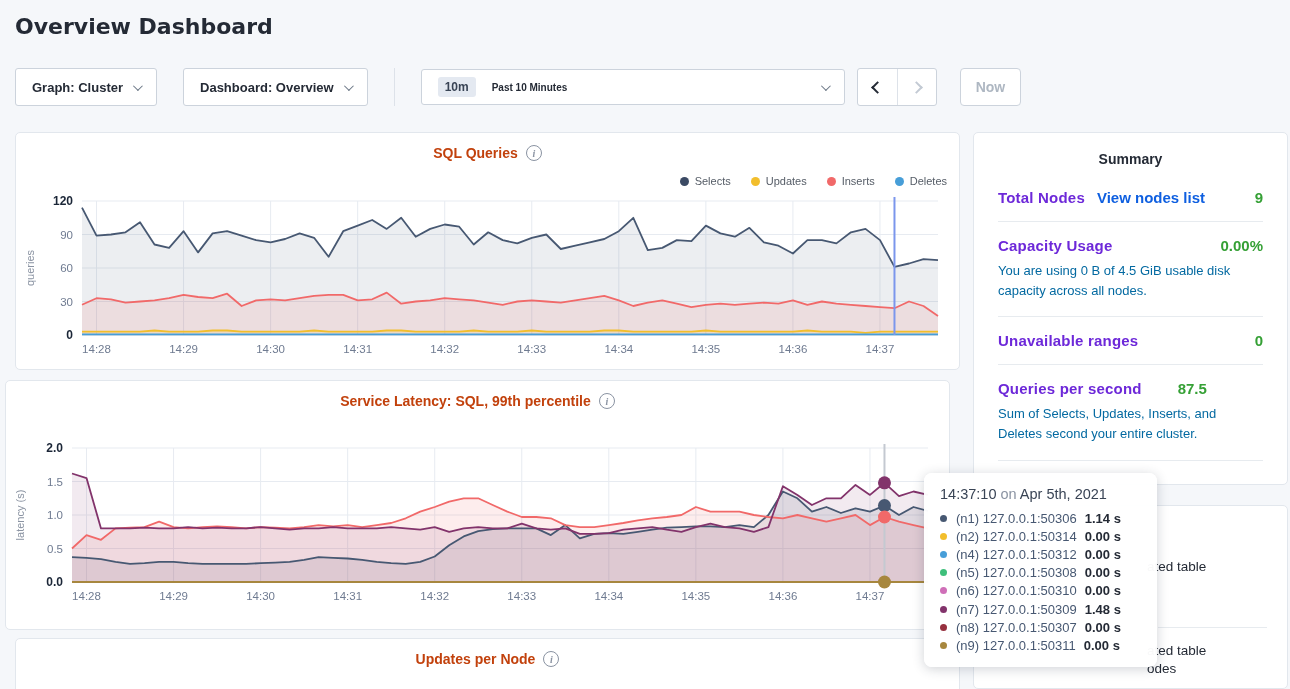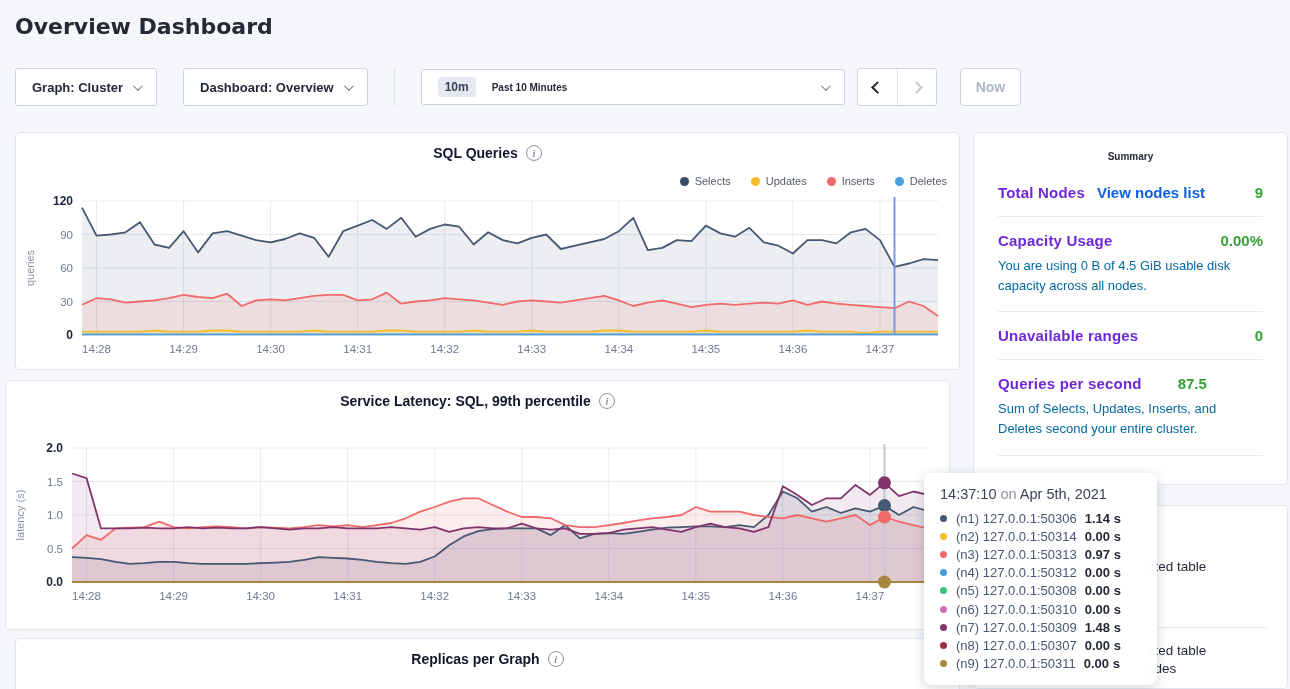--- a/index.html
+++ b/index.html
@@ -53,33 +53,33 @@
     position:absolute; background:#fff; border:1px solid #e2e7ed; border-radius:5px;
   }
   #chart-panel-1 { left:15px; top:132px;  width:945px; height:238px; }
   #chart-panel-2 { left:5px; top:380px;  width:945px; height:250px; }
   #chart-panel-3 { left:15px; top:638px;  width:945px; height:180px; }
   #summary-panel { left:973px; top:132px; width:315px; height:353px; }
   #events-panel  { left:973px; top:505px; width:315px; height:184px; }
   .chart-title-row {
     position:absolute; left:0; right:0; top:12px; display:flex; justify-content:center; align-items:center; gap:8px;
   }
-  .chart-title { font-size:14px; font-weight:700; color:#0f172a; }
+  .chart-title { font-size:14px; font-weight:700; color:#c2410c; }
   .info-icon {
     width:16px; height:16px; border:1.4px solid #8a93a2; border-radius:50%;
     color:#8a93a2; font-size:10px; font-weight:700; display:inline-flex; align-items:center; justify-content:center;
     cursor:pointer; font-family:"Liberation Serif", serif; font-style:italic;
   }
   .legend { position:absolute; right:12px; top:42px; display:flex; gap:20px;padding-left:13px; }
   .legend-item { display:flex; align-items:center; gap:6px; font-size:11px; color:#555c66; }
   .legend-dot { width:9px; height:9px; border-radius:50%; }
   .chart-svg-wrap { position:absolute; left:4px; }
   
   .sum-inner { padding:18px 24px 10px 24px; }
-  .sum-title { text-align:center; font-size:10px; font-weight:700; color:#242a35; margin-bottom:22px; }
+  .sum-title { text-align:center; font-size:14px; font-weight:700; color:#242a35; margin-bottom:22px; }
   .sum-row { display:flex; align-items:baseline; }
   .sum-label { font-size:15px; font-weight:700; color:#6d28d9; letter-spacing:.2px; }
   .sum-link { font-size:15px; font-weight:700; color:#0e5fe0; margin-left:12px; text-decoration:none; cursor:pointer; }
   .sum-value { margin-left:auto; font-size:15px; font-weight:700; color:#35a035; }
   .sum-desc { font-size:13px; color:#0369a1; line-height:1.55; margin-top:7px; }
   .sum-divider { border:none; border-top:1px solid #e7ebef; margin:15px 0; }
   
   .ev-frag { position:absolute; font-size:13.5px; color:#242a35; white-space:nowrap; }
   .ev-divider { position:absolute; left:184px; right:20px; border-top:1px solid #e7ebef; }
   
@@ -250,21 +250,21 @@
         <circle cx="874.4745762711865" cy="64.62" r="6.5" fill="#475872"></circle>
         <circle cx="874.4745762711865" cy="76.01" r="6.5" fill="#F16969"></circle>
         <circle cx="874.4745762711865" cy="41.84" r="6.5" fill="#82336B"></circle>
         <circle cx="874.4745762711865" cy="141" r="6.5" fill="#A7873E"></circle>
       </svg>
   </div>
 </div>
 
 <div class="panel" id="chart-panel-3">
   <div class="chart-title-row">
-    <span class="chart-title">Replicas per Graph</span>
+    <span class="chart-title">Updates per Node</span>
     <span class="info-icon">i</span>
   </div>
 </div>
 
 <div class="panel" id="summary-panel">
   <div class="sum-inner">
     <div class="sum-title">Summary</div>
     <div id="summary-rows">
         <div class="sum-row">
           <span class="sum-label">Total Nodes</span>
@@ -311,25 +311,20 @@
         <span class="tt-dot" style="background: rgb(71, 88, 114);"></span>
         <span class="tt-label">(n1) 127.0.0.1:50306</span>
         <span class="tt-value">1.14 s</span>
       </div>
       <div class="tt-row">
         <span class="tt-dot" style="background: rgb(242, 190, 44);"></span>
         <span class="tt-label">(n2) 127.0.0.1:50314</span>
         <span class="tt-value">0.00 s</span>
       </div>
       <div class="tt-row">
-        <span class="tt-dot" style="background: rgb(241, 105, 105);"></span>
-        <span class="tt-label">(n3) 127.0.0.1:50313</span>
-        <span class="tt-value">0.97 s</span>
-      </div>
-      <div class="tt-row">
         <span class="tt-dot" style="background: rgb(71, 158, 216);"></span>
         <span class="tt-label">(n4) 127.0.0.1:50312</span>
         <span class="tt-value">0.00 s</span>
       </div>
       <div class="tt-row">
         <span class="tt-dot" style="background: rgb(62, 191, 123);"></span>
         <span class="tt-label">(n5) 127.0.0.1:50308</span>
         <span class="tt-value">0.00 s</span>
       </div>
       <div class="tt-row">

